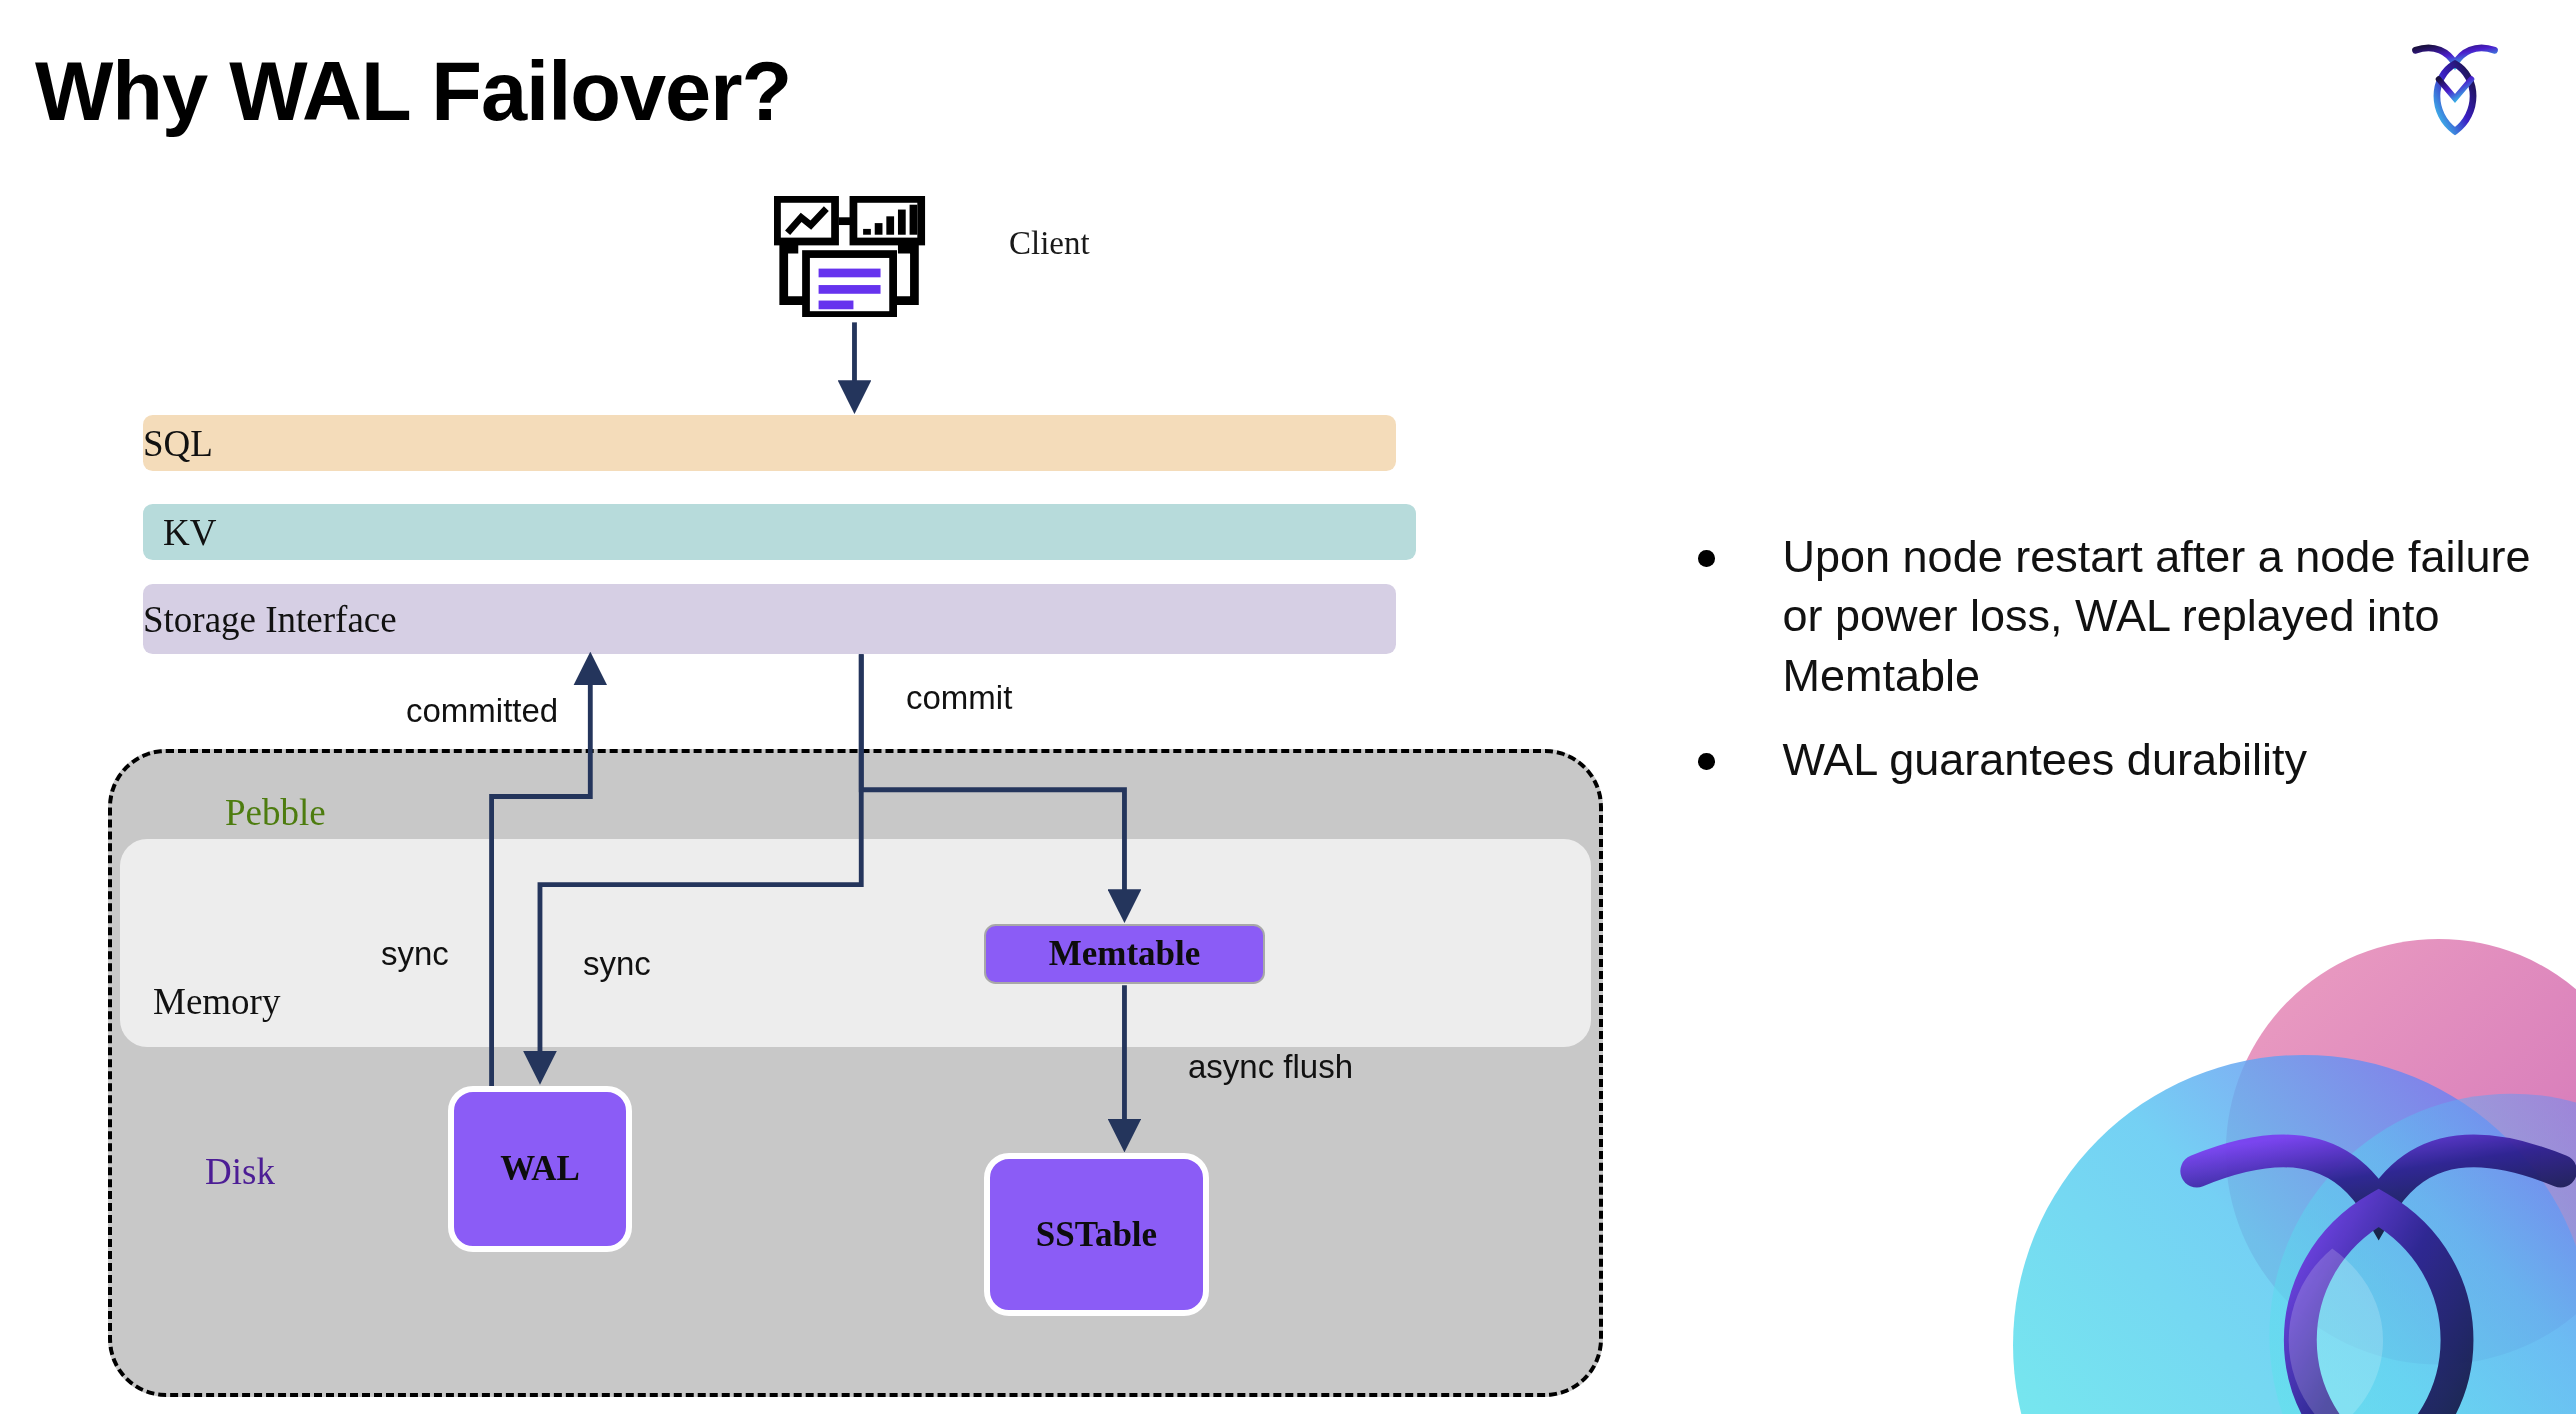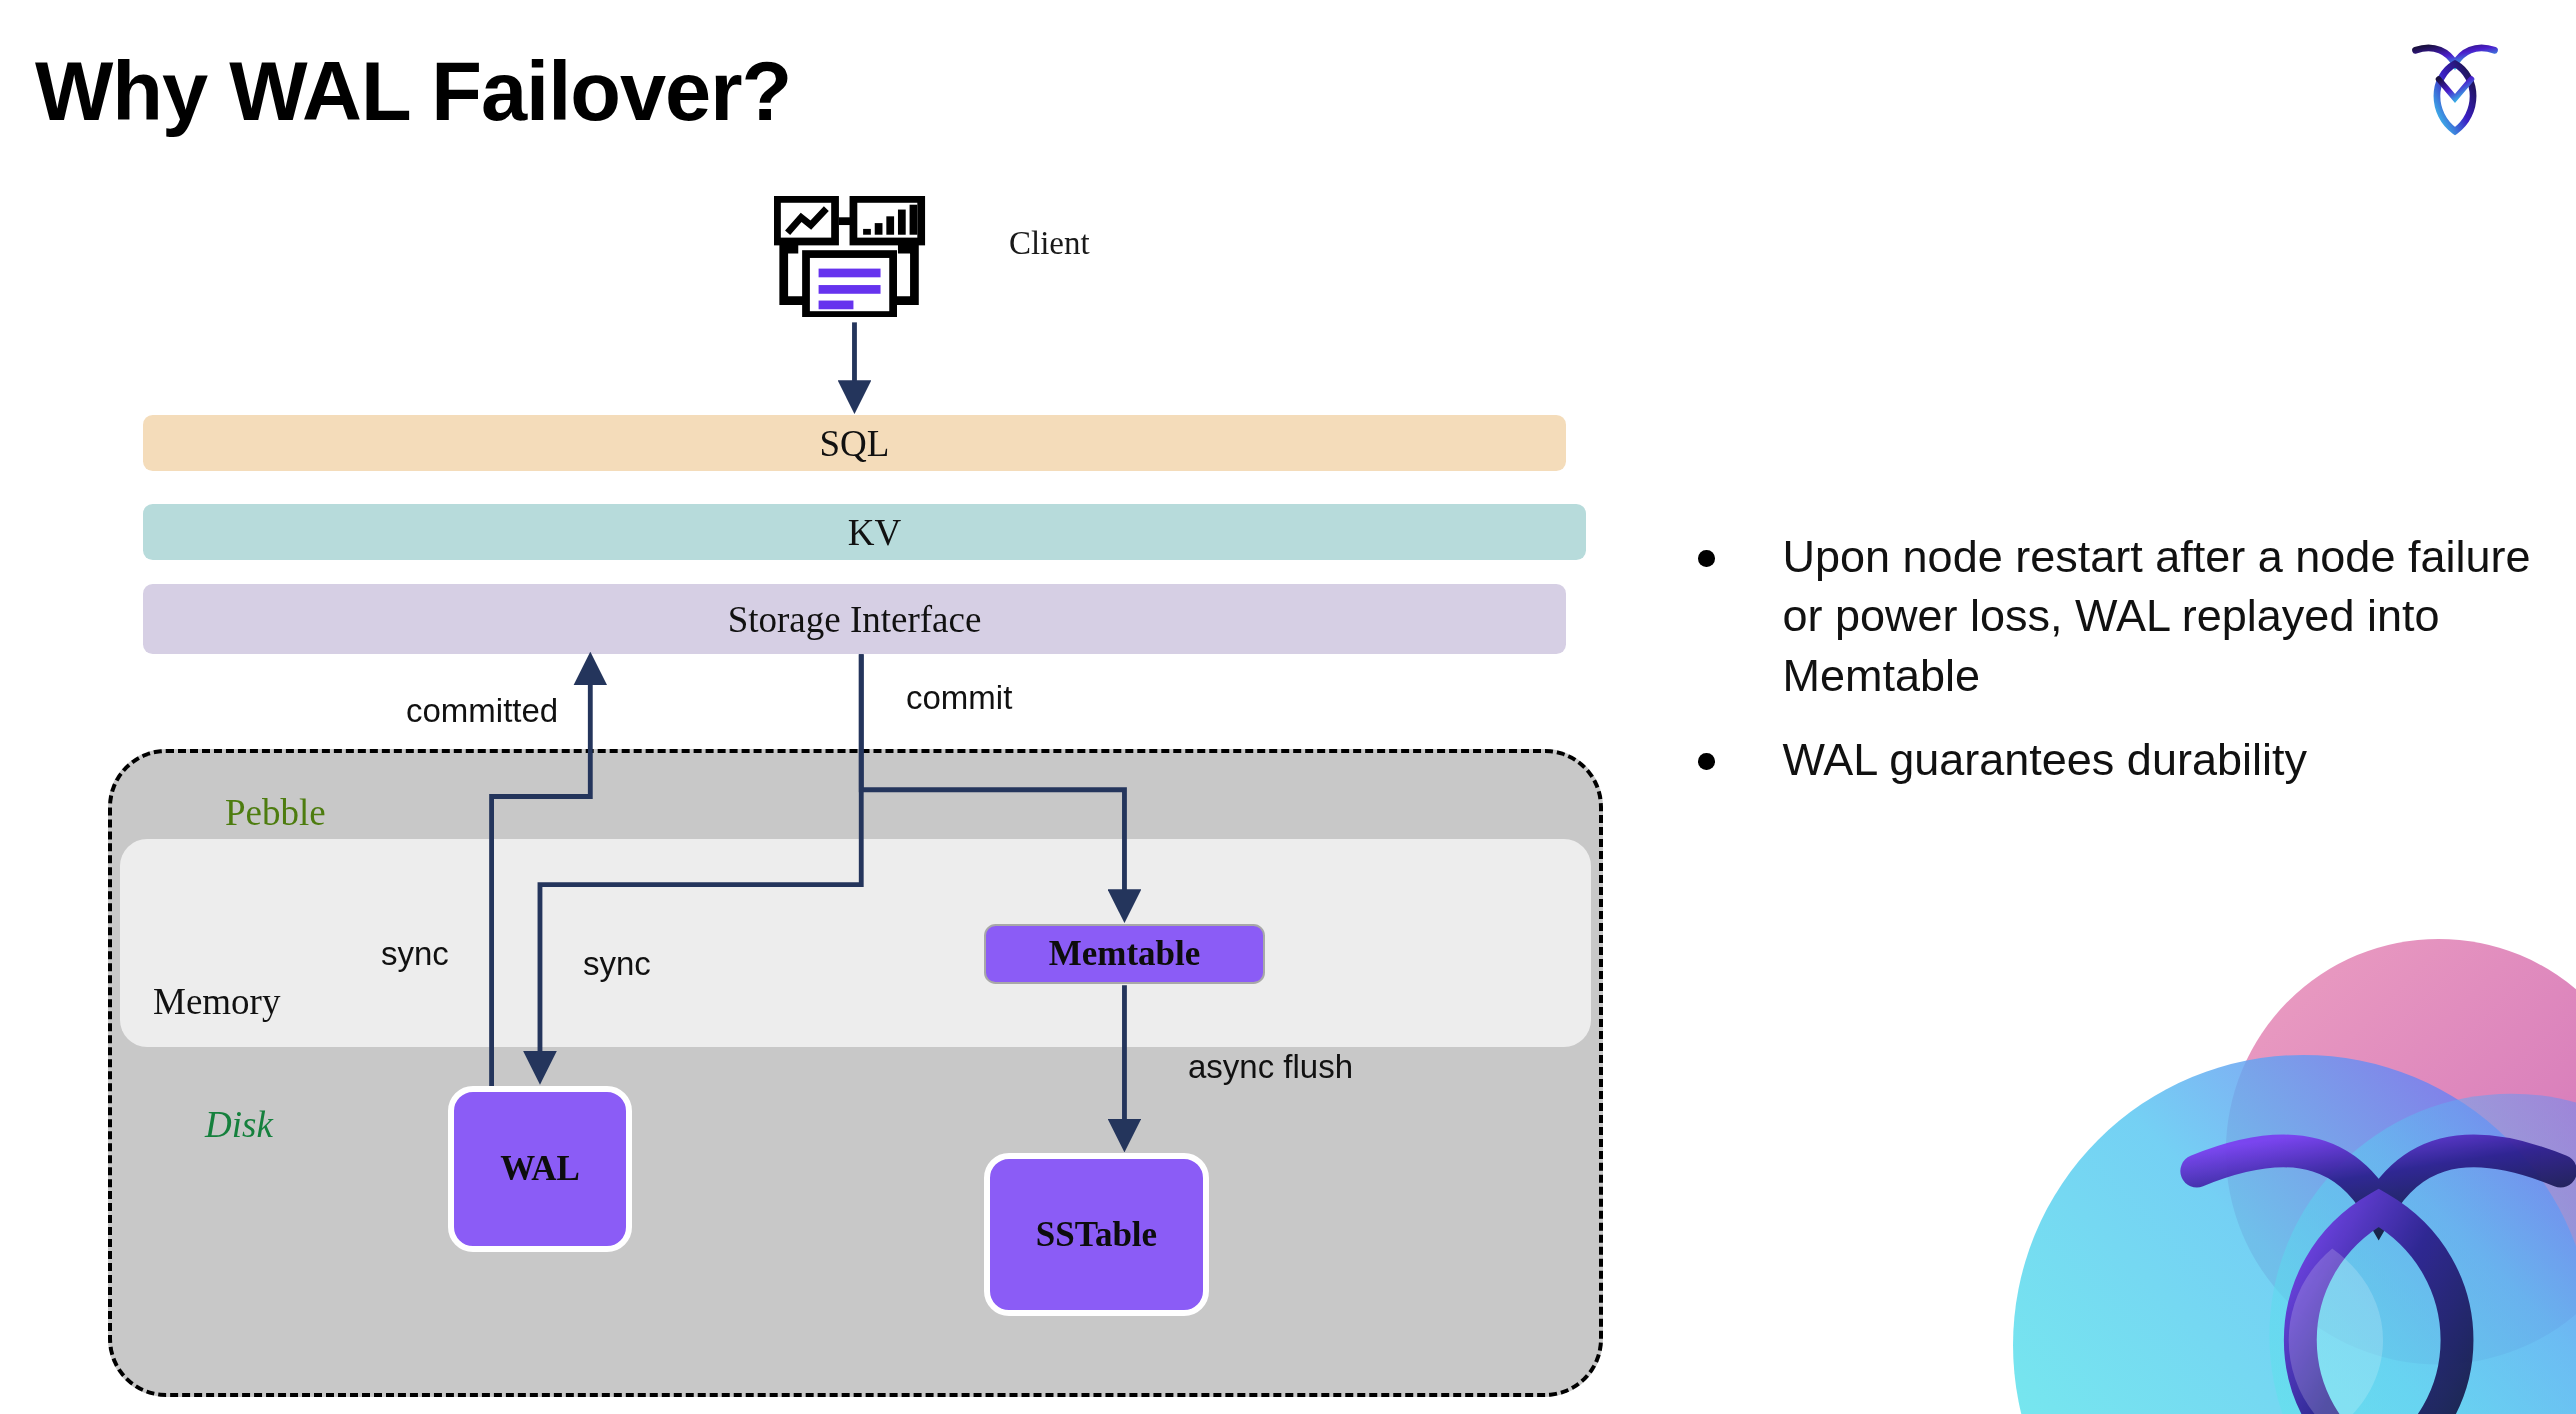--- a/index.html
+++ b/index.html
@@ -64,25 +64,25 @@
     font-size: 33px;
     color: #1a1a1a;
     font-family: "Liberation Serif", serif;
     white-space: nowrap;
   }
 
   
   .layer-bar {
     position: absolute;
     left: 143px;
-    width: 1423px;
+    width: 1253px;
     border-radius: 9.7px;
     display: flex;
     align-items: center;
-    justify-content: center;
+    justify-content: flex-start;
     font-family: "Liberation Serif", serif;
     font-size: 37px;
     color: #111111;
   }
   #bar-sql { top: 415px; height: 56px; background: #f4dcba; }
   #bar-kv  { top: 504px; height: 56px; background: #b7dbdb; padding-left: 20px; }
   #bar-storage { top: 584px; height: 70px; background: #d6cfe4; }
 
   
   #pebble-box {
@@ -119,25 +119,24 @@
     position: absolute;
     left: 153px;
     top: 980px;
     font-family: "Liberation Serif", serif;
     font-size: 37px;
     color: #111111;
   }
   #disk-label {
     position: absolute;
     left: 205px;
-    top: 1103px;
+    top: 1150px;
     font-family: "Liberation Serif", serif;
     font-size: 37px;
-    color: #15803d;
-    font-style: italic;
+    color: #4c1d95;
   }
 
   
   .node {
     position: absolute;
     background: #8b5cf6;
     display: flex;
     align-items: center;
     justify-content: center;
     font-family: "Liberation Serif", serif;

